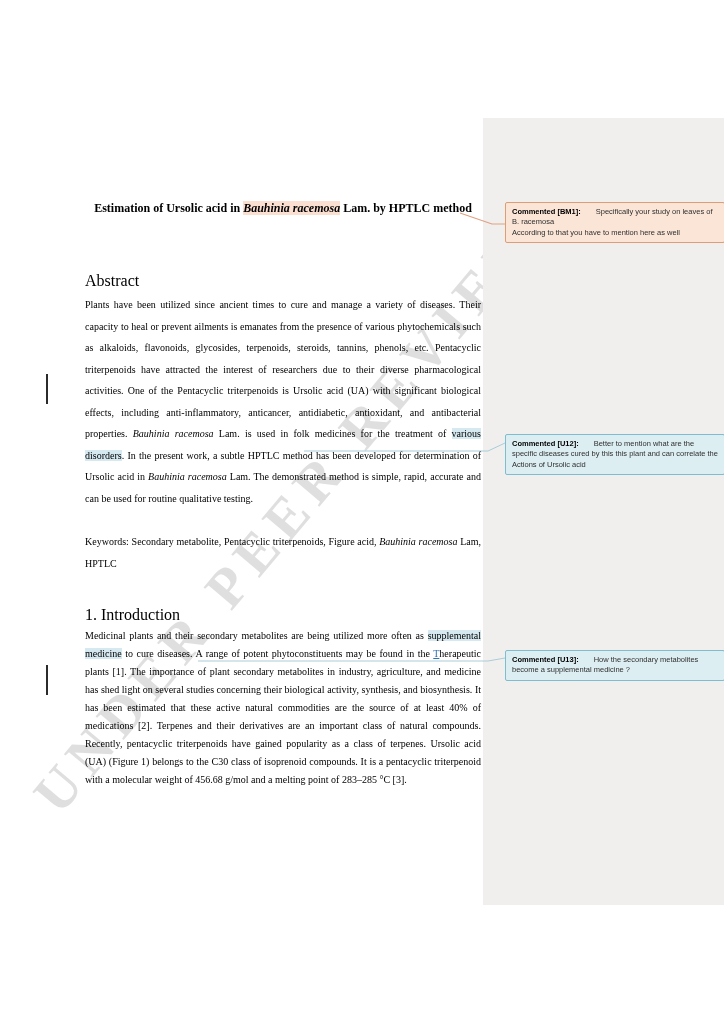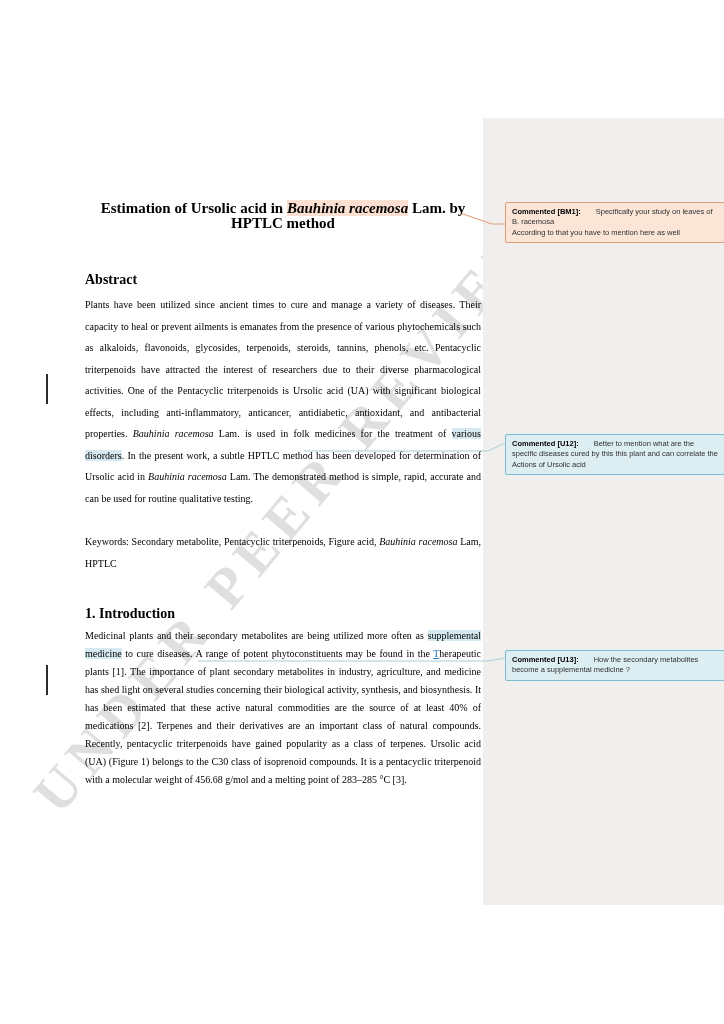--- a/index.html
+++ b/index.html
@@ -7,22 +7,22 @@
   .page{position:relative;width:724px;height:1024px;background:#ffffff;overflow:hidden;}
 
   
   .comments-pane{position:absolute;left:483px;top:118px;width:241px;height:787px;background:#f0efed;z-index:2;}
 
   
   .watermark{position:absolute;left:290px;top:512px;transform:translate(-50%,-50%) rotate(-50deg);
     font-family:"Liberation Serif",serif;font-weight:bold;font-size:56px;letter-spacing:9px;
     color:rgba(148,148,148,0.30);white-space:nowrap;z-index:1;pointer-events:none;}
   .doc-title{position:absolute;left:85px;top:201px;width:396px;text-align:center;
-    font-weight:bold;font-size:15px;line-height:15px;z-index:3;}
-  .h2{position:absolute;left:85px;font-weight:bold;font-size:14px;z-index:3;}
+    font-weight:bold;font-size:12px;line-height:15px;z-index:3;}
+  .h2{position:absolute;left:85px;font-weight:normal;font-size:16px;z-index:3;}
   .para{position:absolute;left:85px;width:396px;text-align:justify;font-size:10px;z-index:3;}
   .abstract-para{top:294px;line-height:21.5px;}
   .keywords-para{top:531px;line-height:21.5px;}
   .intro-para{top:627px;line-height:18px;}
 
   .i{font-style:italic;}
   .hl-peach{background:#fbdfd0;}
   .hl-blue{background:#d6e9f0;}
   .ins{color:#2e74b5;text-decoration:underline;}
 

